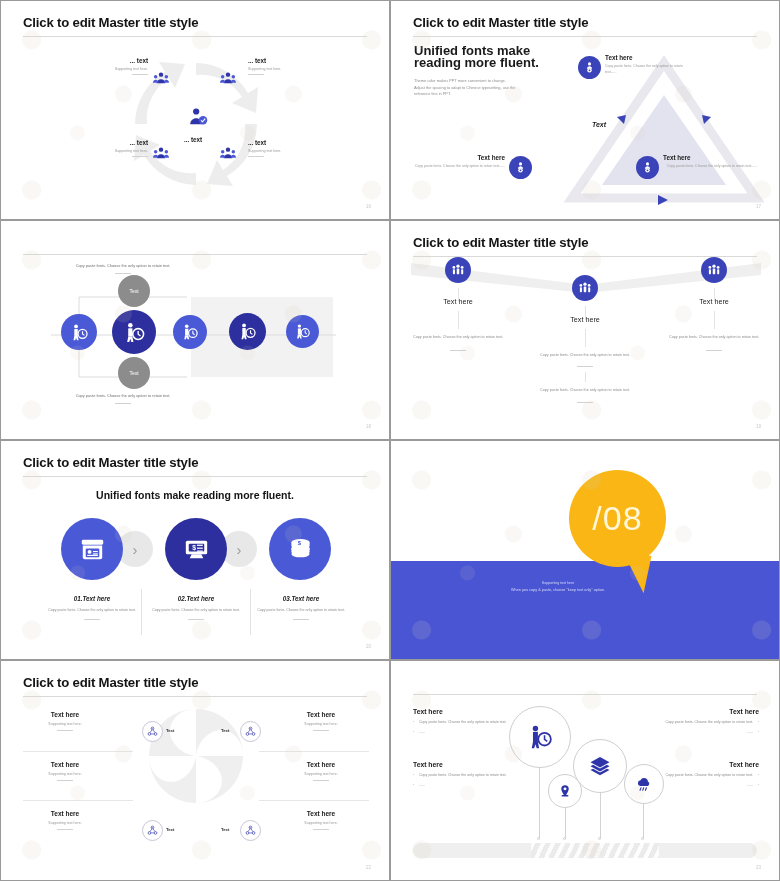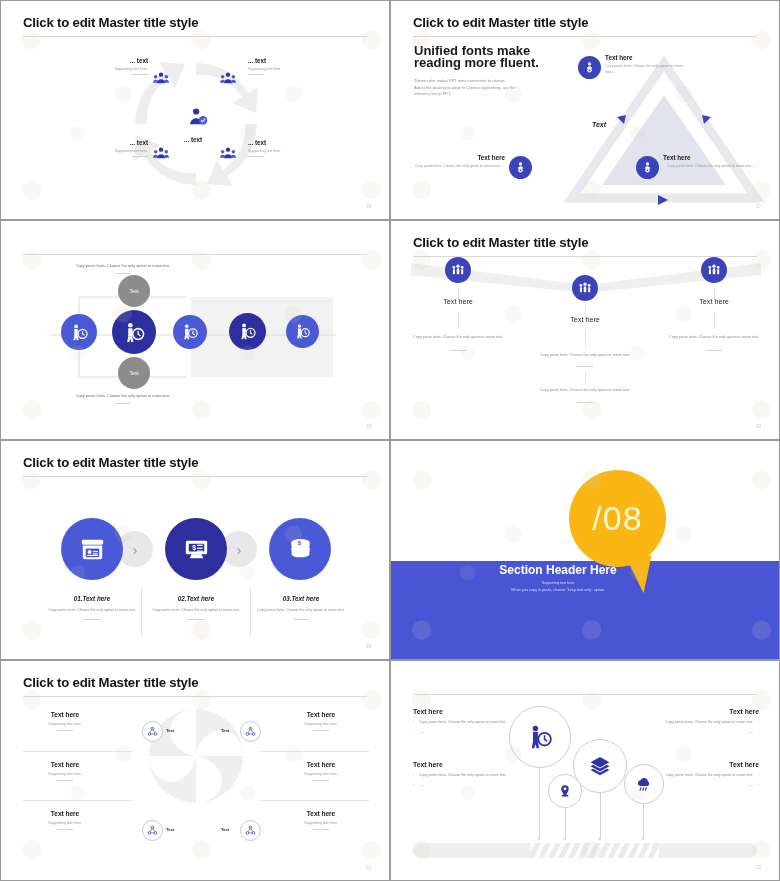--- a/index.html
+++ b/index.html
@@ -469,20 +469,21 @@
     <span class="dash" style="margin:10px auto 0"></span>
   </div>
 
   <div class="pnum">19</div>
   <div class="wm"></div>
 </div>
 
 <div class="slide">
   <div class="title">Click to edit Master title style</div>
   <div class="rule"></div>
+  <div class="s5-h">Unified fonts make reading more fluent.</div>
 
   <div class="s5-chev" style="left:116px;top:90px">›</div>
   <div class="s5-chev" style="left:220px;top:90px">›</div>
 
   <div class="s5-c cblue" style="left:60px;top:77px">
     <svg width="33" height="33" viewBox="0 0 34 34">
       <rect x="6" y="7" width="22" height="5" rx="1.4" fill="#fff"></rect>
       <path d="M7 13h20v12a2 2 0 0 1-2 2H9a2 2 0 0 1-2-2z" fill="#fff"></path>
       <rect x="10" y="16" width="14" height="9" rx="1" fill="#4a59d6"></rect>
       <circle cx="14" cy="19.5" r="2" fill="#fff"></circle>
@@ -534,21 +535,20 @@
 
   <div class="pnum">20</div>
   <div class="wm"></div>
 </div>
 
 <div class="slide">
   <div class="s6-band"></div>
   <div class="s6-tail"></div>
   <div class="s6-ball"></div>
   <div class="s6-num">/08</div>
-  <div class="s6-h">Section Header Here</div>
   <div class="s6-s1">Supporting text here</div>
   <div class="s6-s2">When you copy &amp; paste, choose "keep text only" option.</div>
   <div class="wm"></div>
 </div>
 
 <div class="slide">
   <div class="title">Click to edit Master title style</div>
   <div class="rule"></div>
 
   <svg class="s7-pw" viewBox="0 0 110 110">

